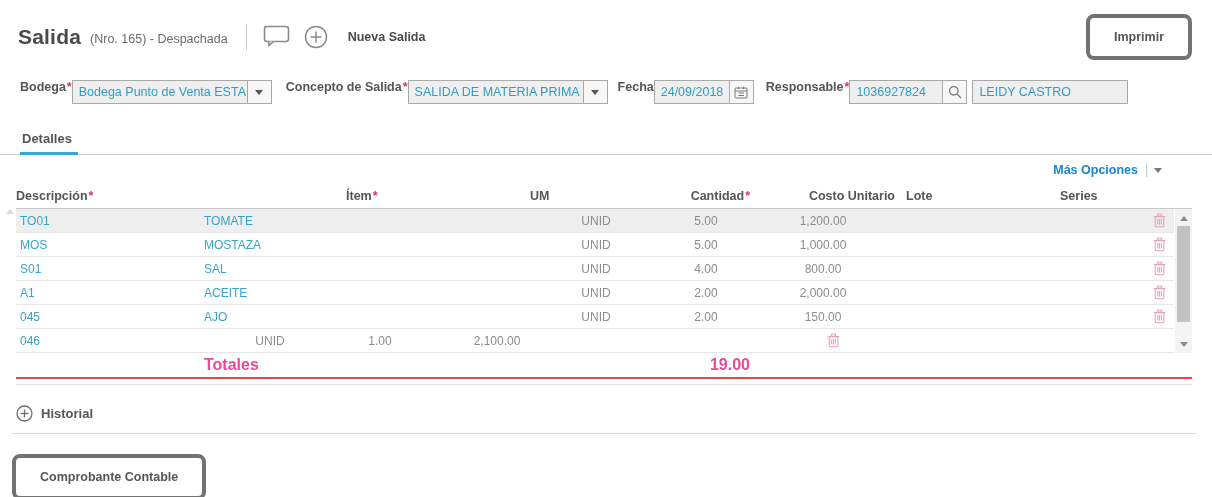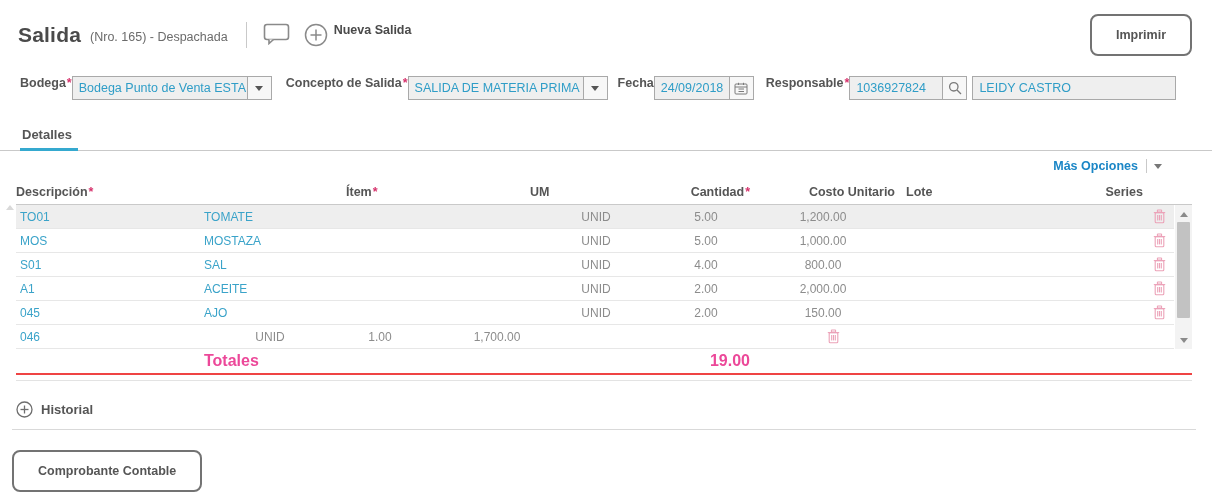--- a/index.html
+++ b/index.html
@@ -5,24 +5,24 @@
   * { margin:0; padding:0; box-sizing:border-box; }
   html,body { width:1212px; height:497px; background:#fff; overflow:hidden;
               font-family:"Liberation Sans", sans-serif; color:#555; }
 
   
   .top-header { display:flex; align-items:center; padding:14px 20px 0 18px; }
   .page-title { font-size:21px; font-weight:bold; color:#4a4a4a; letter-spacing:.2px; }
   .page-subtitle { font-size:12.5px; color:#6b6b6b; margin-left:9px; margin-top:4px; }
   .v-divider { width:1px; height:26px; background:#c9c9c9; margin:0 16px 0 18px; }
   .hdr-icon-btn { background:none; border:none; cursor:pointer; display:flex; align-items:center; margin-right:14px; padding:0; }
-  .new-salida { display:flex; align-items:flex-start; gap:6px; background:none; border:none; cursor:pointer; }
+  .new-salida { display:flex; align-items:center; gap:20px; background:none; border:none; cursor:pointer; }
   .new-salida span { font-size:12.5px; font-weight:bold; color:#4a4a4a; }
   .spacer { flex:1; }
-  .btn-outline { background:#fff; border:2px solid #737373; border-radius:8px;
+  .btn-outline { background:#fff; border:4px solid #737373; border-radius:8px;
                  font-family:inherit; font-size:12.5px; font-weight:bold; color:#555;
                  padding:12px 24px; cursor:pointer; }
 
   
   .form-row { display:flex; padding:0 20px; margin-top:20px; }
   .fgroup { display:flex; flex-direction:row; }
   .flabel { font-size:12.5px; font-weight:bold; color:#555; margin-bottom:5px; }
   .req { color:#d6336c; margin-left:1px; }
   .fctrl { display:flex; align-items:stretch; height:24px; }
   .fbox { background:#efefef; border:1px solid #a9a9a9; font-size:12.5px; color:#2f9dc7;
@@ -30,21 +30,21 @@
   input.fbox { font-family:inherit; }
   .addon-btn { width:24px; background:#f7f7f7; border:1px solid #a9a9a9; border-left:none;
                display:flex; align-items:center; justify-content:center; cursor:pointer; padding:0; }
   .caret-down { width:0; height:0; border-left:4px solid transparent; border-right:4px solid transparent;
                 border-top:5px solid #555; }
   .g-bodega { margin-right:14px; } .g-bodega .fbox { width:176px; }
   .g-concepto { margin-right:10px;text-align:right; } .g-concepto .fbox { width:176px; }
   .g-fecha { margin-right:12px; } .g-fecha .fbox { width:76px; }
   .g-resp-id .fbox { width:94px; }
   .g-resp-name { margin-left:5px; justify-content:flex-end; }
-  .g-resp-name .fbox { width:204px; }
+  .g-resp-name .fbox { width:156px; }
 
   
   .tabs { margin-top:24px; padding:0 20px; border-bottom:1px solid #c9c9c9; }
   .tab { display:inline-block; font-size:13px; font-weight:bold; color:#555;
          padding:3px 6px 6px 2px; border-bottom:3px solid #35a9cf; margin-bottom:-1px; cursor:pointer; }
 
   
   .more-row { display:flex; justify-content:flex-end; align-items:center; padding:8px 50px 6px 0; }
   .more-link { font-size:12.5px; font-weight:bold; color:#1b86c6; text-decoration:none; cursor:pointer; }
   .more-sep { width:1px; height:14px; background:#c9c9c9; margin:0 7px 0 8px; }
@@ -53,21 +53,21 @@
 
   
   .grid { margin:0 20px 0 16px; }
   .trow { display:flex; align-items:center; }
   .c-item   { width:188px; padding-left:4px; }
   .c-desc   { flex:1; }
   .c-um     { width:132px; }
   .c-cant   { width:88px;  text-align:right; }
   .c-costo  { width:146px; text-align:right; }
   .c-lote   { width:152px; padding-left:10px; }
-  .c-series { width:96px;  padding-left:12px;text-align:right; }
+  .c-series { width:96px;  padding-left:12px; }
   .c-act    { width:30px;  display:flex; justify-content:center; }
   .c-scroll { width:18px; }
 
   .thead { height:26px; border-bottom:1px solid #c9c9c9; position:relative; }
   .thead .th { font-size:12.5px; font-weight:bold; color:#555; position:relative; }
   .thead .th .sort { position:absolute; bottom:-11px; left:-10px; width:0; height:0;
                      border-left:4px solid transparent; border-right:4px solid transparent;
                      border-bottom:5px solid #d9d9d9; }
 
   .tbody { position:relative; }
@@ -347,21 +347,21 @@
                   <line x1="6.5" y1="6" x2="6.5" y2="11.4"></line>
                   <line x1="8.3" y1="6" x2="8.3" y2="11.4"></line>
                 </svg></span></button>
           </div>
       </div>
 
       <div class="trow data">
         <div class="c-item cell-link">046</div>
         <div class="c-um cell-dim">UNID</div>
         <div class="c-cant cell-dim">1.00</div>
-        <div class="c-costo cell-dim">1,700.00</div>
+        <div class="c-costo cell-dim">2,100.00</div>
         <div class="c-lote cell-dim"></div>
         <div class="c-series cell-dim"></div>
         <div class="c-act">
             <button class="trash-btn"><span><svg width="13" height="15" viewBox="0 0 13 15" fill="none" stroke="#eca2b8" stroke-width="1.1">
                   <rect x="2.2" y="3.6" width="8.6" height="10.2" rx="1"></rect>
                   <line x1="0.8" y1="3.6" x2="12.2" y2="3.6"></line>
                   <rect x="4.4" y="1" width="4.2" height="2" rx="0.5"></rect>
                   <line x1="4.7" y1="6" x2="4.7" y2="11.4"></line>
                   <line x1="6.5" y1="6" x2="6.5" y2="11.4"></line>
                   <line x1="8.3" y1="6" x2="8.3" y2="11.4"></line>

